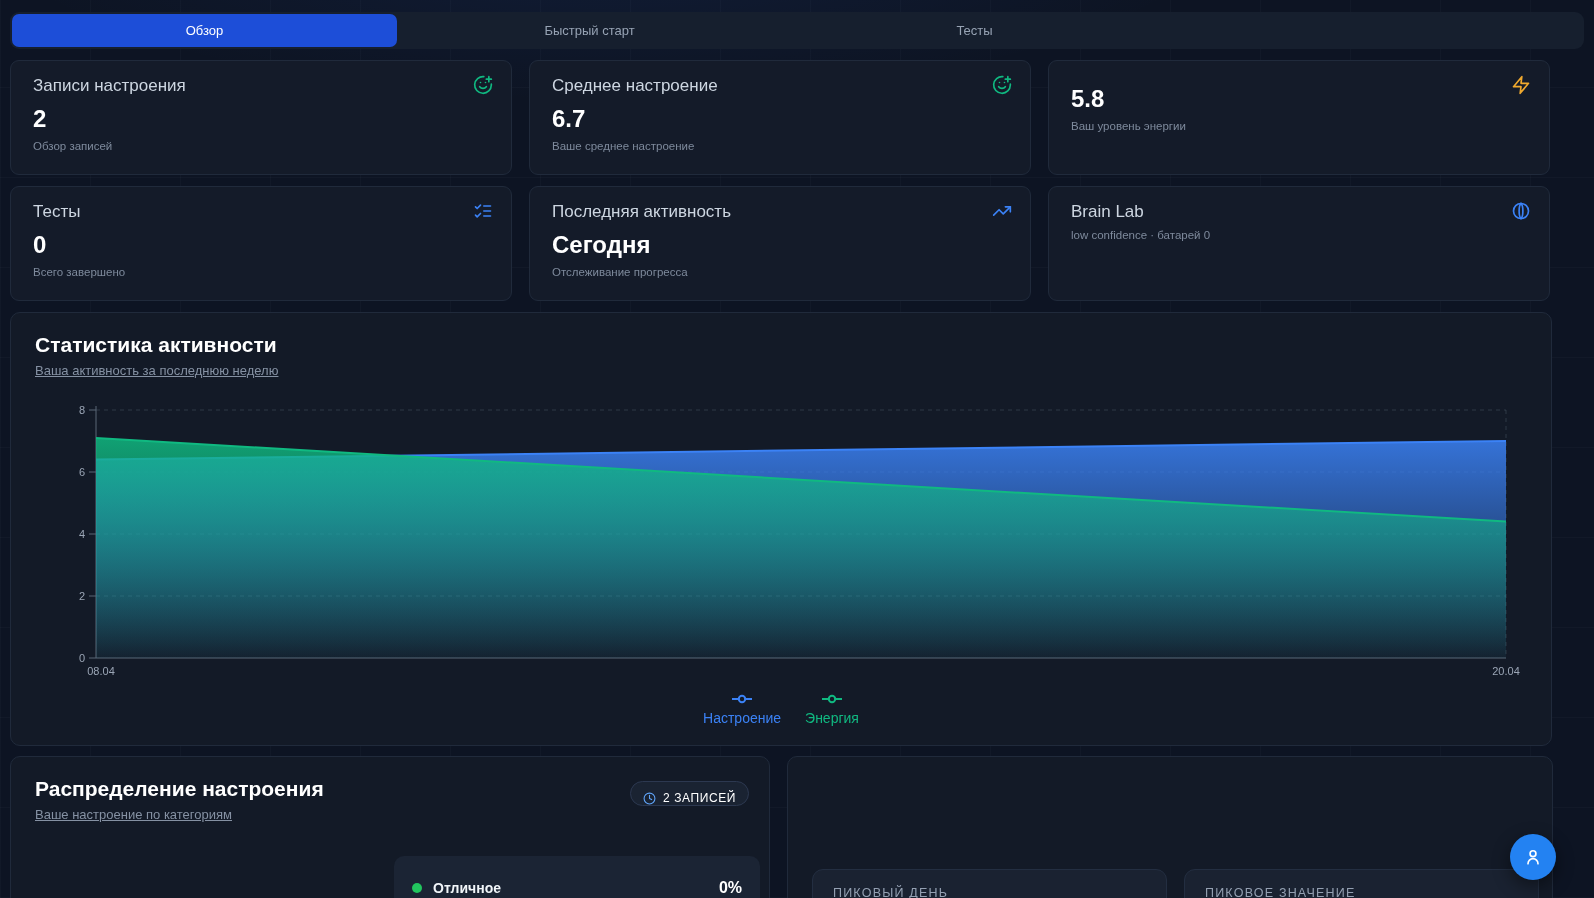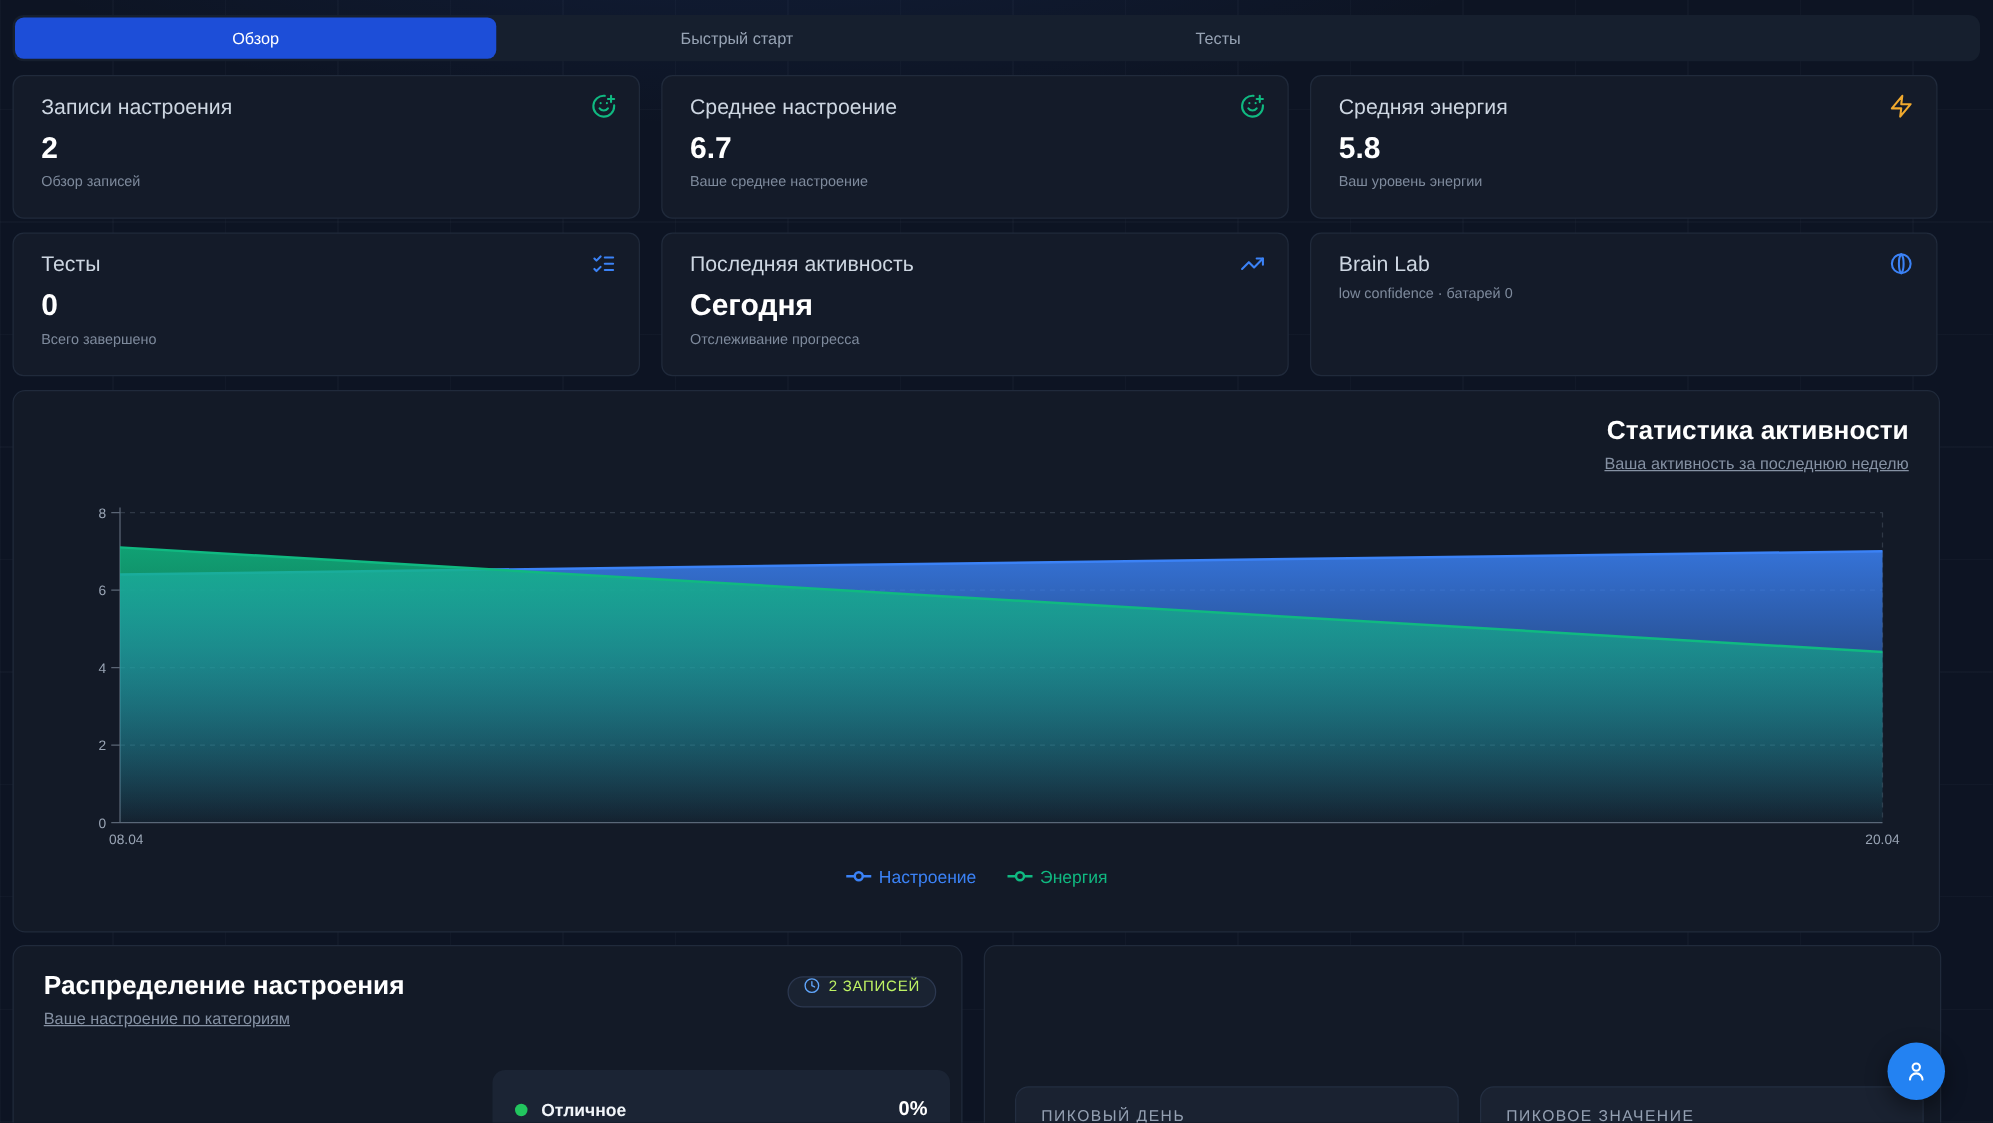--- a/index.html
+++ b/index.html
@@ -39,37 +39,37 @@
   .card-title { font-size:17px; color:#cdd6e1; }
   .card-value { font-size:24px; font-weight:bold; color:#ffffff; margin-top:9px; }
   .card-sub { font-size:11.5px; color:#7e8a9c; margin-top:7px; }
   .card-icon { position:absolute; top:14px; right:18px; width:20px; height:20px; }
   .card-icon svg { width:20px; height:20px; fill:none; stroke-width:2; stroke-linecap:round; stroke-linejoin:round; }
 
   
   .section {
     position:absolute; background:#131a27; border:1px solid #202a3b; border-radius:10px;
   }
-  #activity { left:10px; top:312px; width:1542px; height:434px;text-align:right; }
+  #activity { left:10px; top:312px; width:1542px; height:434px; }
   .sec-head { padding:20px 24px 0 24px; }
   .sec-title { font-size:21px; font-weight:bold; color:#ffffff; }
   .sec-sub { font-size:13px; color:#8591a3; margin-top:6px;text-decoration:underline; }
   #activity svg.chart { position:absolute; left:10px; top:90px; width:1500px; height:290px; }
   .tick { font-family:"Liberation Sans", sans-serif; font-size:11px; fill:#9aa5b5; }
   .legend { position:absolute; left:0; top:380px; width:100%; display:flex; justify-content:center; gap:24px; }
-  .legend-item { display:flex; align-items:center; gap:5px; font-size:14px; cursor:pointer; }
+  .legend-item { display:flex; align-items:center; gap:5px; font-size:14px; cursor:pointer;flex-direction:column; }
   .legend-item svg { width:22px; height:12px; }
 
   
   #mood { left:10px; top:756px; width:760px; height:300px; }
   #energy { left:787px; top:756px; width:766px; height:300px; }
   .sec-head-row { display:flex; align-items:flex-start; justify-content:space-between; padding:20px 20px 0 24px; }
   .badge {
-    display:inline-flex; align-items:flex-start; gap:7px; height:25px; padding:0 12px;
-    border-radius:999px; font-size:12px; letter-spacing:0.6px; color:#bef264;
+    display:inline-flex; align-items:flex-end; gap:7px; height:25px; padding:0 12px;
+    border-radius:999px; font-size:12px; letter-spacing:0.6px; color:#ffffff;
     background:#1a2332; border:1px solid #2c3850; margin-top:4px;
   }
   .badge.amber { background:rgba(245,158,11,0.10); border-color:rgba(245,158,11,0.45); }
   .badge svg { width:13px; height:13px; fill:none; stroke-width:2; stroke-linecap:round; stroke-linejoin:round; }
 
   .mood-item {
     position:absolute; left:383px; top:99px; width:366px; height:64px;
     background:#1b2434; border-radius:10px; display:flex; align-items:center; gap:11px; padding:0 18px;
   }
   .mood-dot { width:10px; height:10px; border-radius:50%; }
@@ -128,21 +128,20 @@
           <path d="M8 14s1.5 2 4 2 4-2 4-2"></path>
         <line x1="9" y1="9" x2="9.01" y2="9"></line>
           <line x1="15" y1="9" x2="15.01" y2="9"></line>
         <line x1="16" y1="5" x2="22" y2="5"></line>
           <line x1="19" y1="2" x2="19" y2="8"></line>
       </svg>
     </span>
   </div>
 
   <div class="card">
-    <div class="card-title">Средняя энергия</div>
     <div class="card-value">5.8</div>
     <div class="card-sub">Ваш уровень энергии</div>
     <span class="card-icon">
       <svg viewBox="0 0 24 24" stroke="#f0a92e">
         <polygon points="13 2 3 14 12 14 11 22 21 10 12 10 13 2"></polygon>
       </svg>
     </span>
   </div>
 
   <div class="card">

